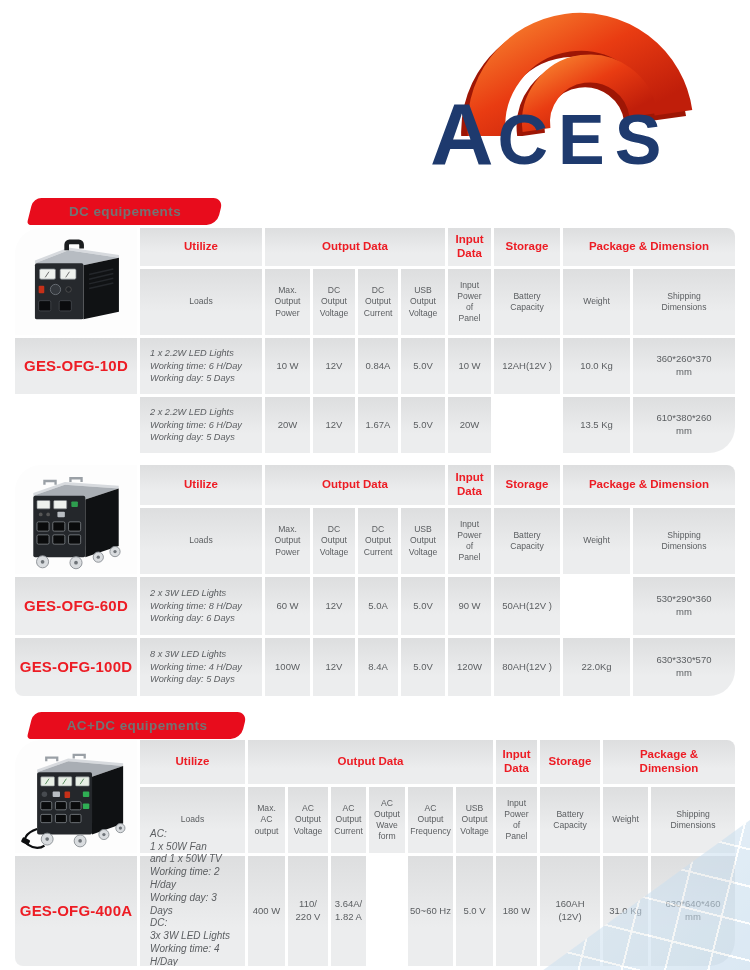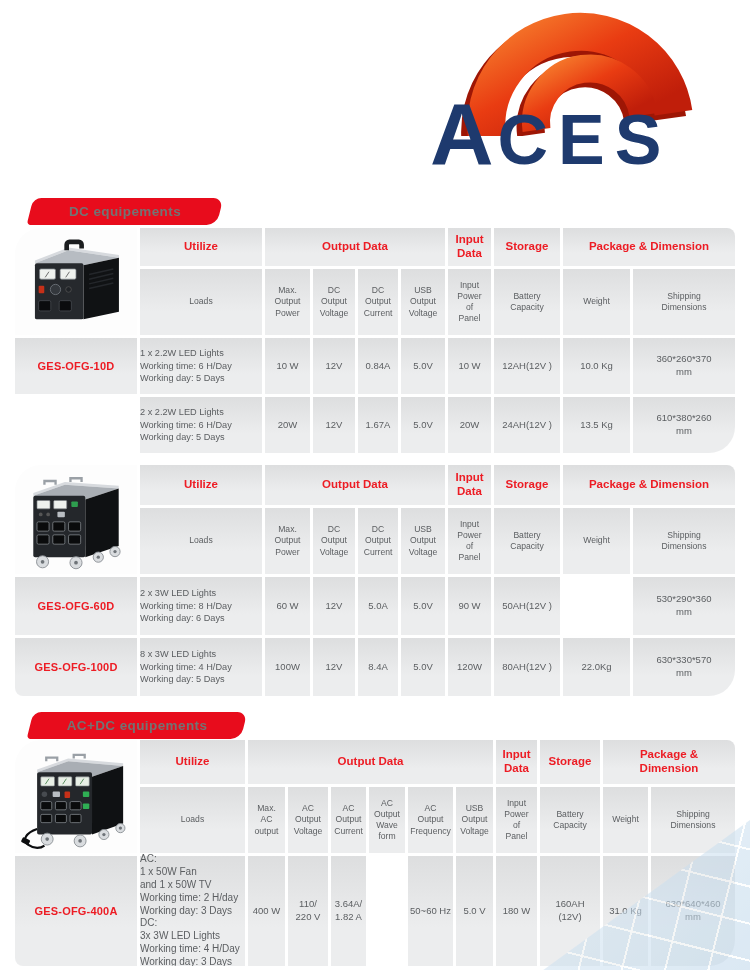--- a/index.html
+++ b/index.html
@@ -37,22 +37,22 @@
       grid-template-rows:40px 66px 58px 58px;}
   .t3{top:740px;grid-template-columns:122px 105px 37px 40px 35px 36px 45px 37px 41px 60px 45px 84px;
       grid-template-rows:44px 66px 110px;}
   .c{
     background:linear-gradient(180deg,#dddedf 0%,#ecedee 65%);
     display:flex;align-items:center;justify-content:center;text-align:center;
     white-space:pre-line;font-size:9.5px;line-height:1.35;color:#5b5e61;
   }
   .ghead{color:#ed1c24;font-weight:bold;font-size:11.5px;line-height:1.2;}
   .sub{font-size:8.6px;line-height:1.3;}
-  .model{color:#ed1c24;font-weight:bold;font-size:11px;letter-spacing:.2px;}
-  .loads{justify-content:flex-start;text-align:left;padding-right:4px;font-size:9.2px;}
+  .model{color:#ed1c24;font-weight:bold;font-size:15px;letter-spacing:.2px;}
+  .loads{justify-content:flex-start;text-align:left;padding-left:10px;padding-right:4px;font-size:9.2px;font-style:italic;}
   .t3 .loads{font-size:10px;line-height:1.28;}
   .photo{background:#fdfdfd;padding:2px;}
   
   .solar-watermark{
     position:absolute;right:0;bottom:0;width:265px;height:150px;z-index:6;
     pointer-events:none;opacity:.55;
     clip-path:polygon(100% 0,22% 100%,100% 100%);
     background-image:
       repeating-linear-gradient(104deg,rgba(255,255,255,.95) 0 2px,rgba(255,255,255,0) 2px 42px),
       repeating-linear-gradient(14deg,rgba(255,255,255,.95) 0 2px,rgba(255,255,255,0) 2px 36px),
@@ -154,21 +154,20 @@
 mm</div>
 
   <div class="c loads" style="grid-area:4/2">2 x 2.2W LED Lights
 Working time: 6 H/Day
 Working day: 5 Days</div>
   <div class="c" style="grid-area:4/3">20W</div>
   <div class="c" style="grid-area:4/4">12V</div>
   <div class="c" style="grid-area:4/5">1.67A</div>
   <div class="c" style="grid-area:4/6">5.0V</div>
   <div class="c" style="grid-area:4/7">20W</div>
-  <div class="c" style="grid-area:4/8">24AH(12V )</div>
   <div class="c" style="grid-area:4/9">13.5 Kg</div>
   <div class="c" style="grid-area:4/10">610*380*260
 mm</div>
 </div>
 
 <div class="spec t2">
   <div class="c photo" style="grid-area:1/1/3/2">
     <svg viewBox="0 0 120 112" width="112" height="104">
       <polygon points="14,27 48,15 106,19 106,22 48,18 14,30" fill="#d7dade"></polygon>
       <polygon points="14,30 48,18 106,22 70,34" fill="#a9aeb4"></polygon>

